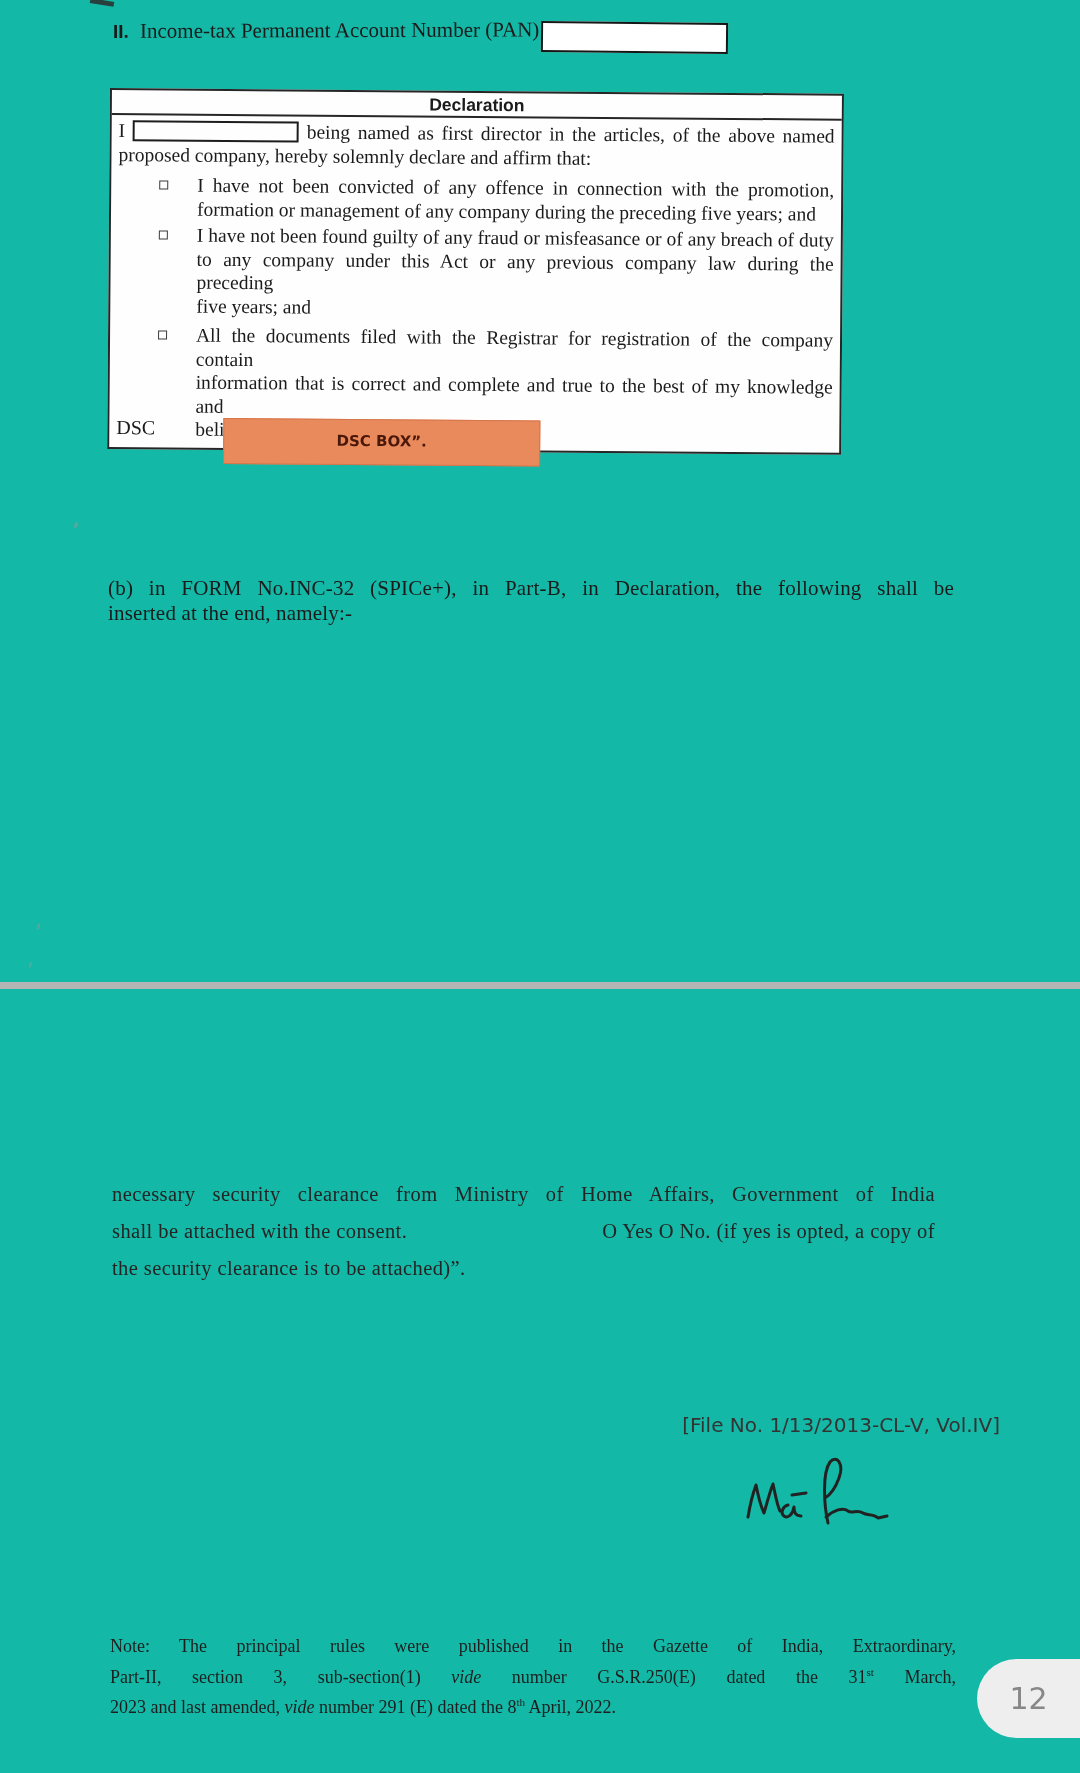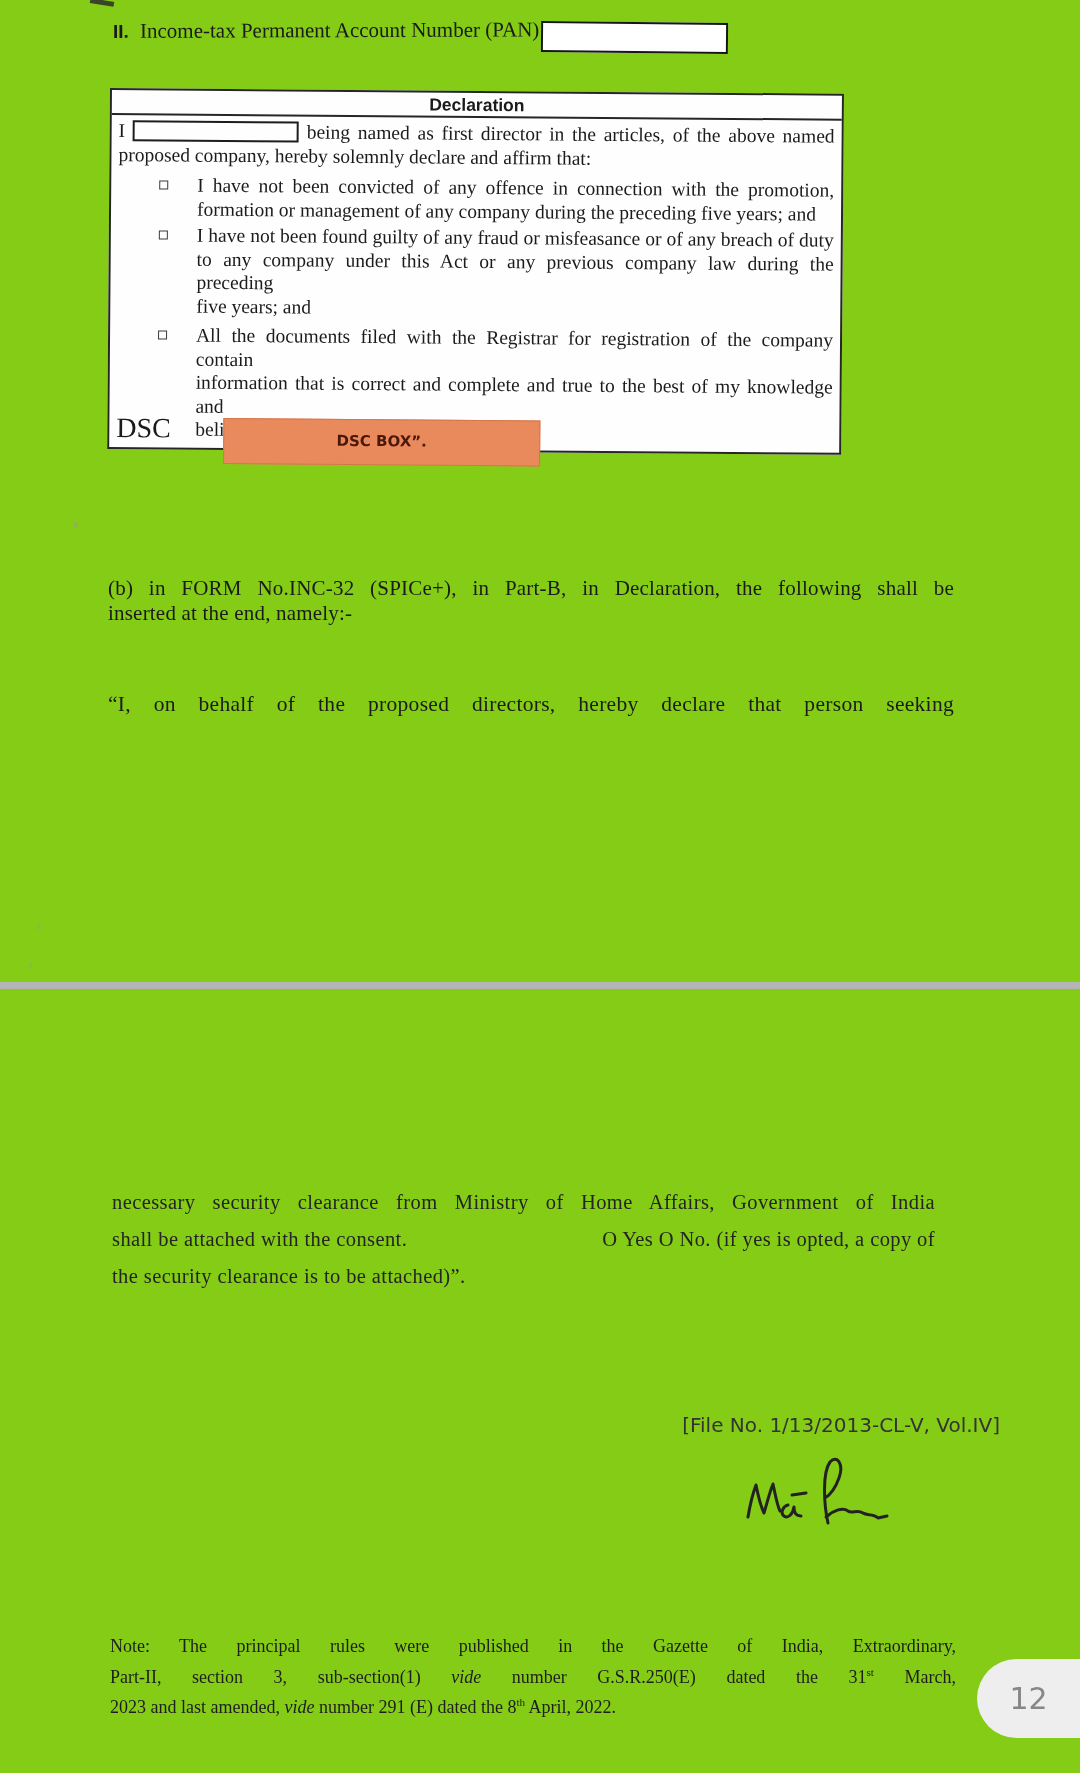--- a/index.html
+++ b/index.html
@@ -1,21 +1,21 @@
 <!DOCTYPE html>
 <html><head>
 <meta charset="utf-8">
 <style>
   * { margin: 0; padding: 0; box-sizing: border-box; }
   html, body { background: #ffffff; }
   #page {
     position: relative;
     width: 1080px;
     height: 1773px;
-    background: #84cc16;
+    background: #14b8a6;
     overflow: hidden;
     font-family: "Liberation Serif", serif;
     color: #1b1b1b;
     padding-left: 35px;
   }
 
   
   .pan-row {
     position: absolute;
     left: 113px; top: 18px;
@@ -70,41 +70,41 @@
   .cb-square {
     flex: 0 0 auto;
     width: 9px; height: 9px;
     border: 1.5px solid #3a3a3a;
     margin: 7px 29px 0 41px;
   }
   .item-text { flex: 1 1 auto; }
   .dsc-label {
     position: absolute;
     left: 7px; top: 326px;
-    font-size: 28px;
+    font-size: 20px;
   }
   .dsc-box {
     position: absolute;
     left: 114px; top: 327px;
     width: 317px; height: 46px;
     background: #e98a5d;
     border: 1px solid #d4764c;
     z-index: 2;
     display: flex; align-items: center; justify-content: center;
     font-family: "DejaVu Sans", sans-serif;
     font-weight: 700;
     font-size: 15px;
     color: #4a1708;
   }
 
   
   .para { position: absolute; left: 108px; width: 846px; }
   .para-b { top: 576px; font-size: 21px; line-height: 24.5px; letter-spacing: 0.2px; }
   .para-quote { top: 686px; font-size: 21.5px; line-height: 37px; letter-spacing: 0.3px; }
-  .para-security { left: 112px; top: 1176px; width: 823px; font-size: 20.5px; line-height: 37px; letter-spacing: 0.4px; color: #242424; margin-top: 8px; }
+  .para-security { left: 112px; top: 1176px; width: 823px; font-size: 20.5px; line-height: 37px; letter-spacing: 0.4px; color: #242424; }
   .flex-line { display: flex; justify-content: space-between; }
 
   
   .page-sep {
     position: absolute;
     left: 0; top: 982px;
     width: 100%; height: 7px;
     background: #b5b5b5;
   }
 
@@ -223,21 +223,20 @@
       <div class="dsc-box">DSC BOX”.</div>
     </div>
   </div>
 
   <div class="para para-b">
     <div class="t-line jl">(b) in FORM No.INC-32 (SPICe+), in Part-B, in Declaration, the following shall be</div>
     <div class="t-line">inserted at the end, namely:-</div>
   </div>
 
   <div class="para para-quote">
-    <div class="t-line jl">“I, on behalf of the proposed directors, hereby declare that person seeking</div>
   </div>
 
   <div class="speck speck1"></div>
   <div class="speck speck2"></div>
   <div class="speck speck3"></div>
 
   <div class="page-sep"></div>
 
   <div class="para para-security">
     <div class="t-line jl">necessary security clearance from Ministry of Home Affairs, Government of India</div>

